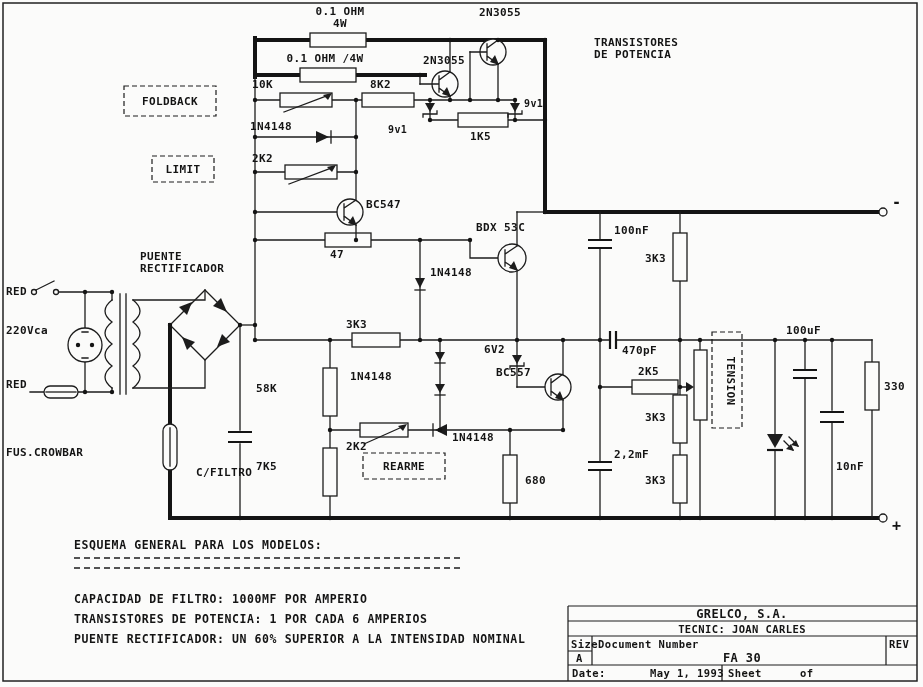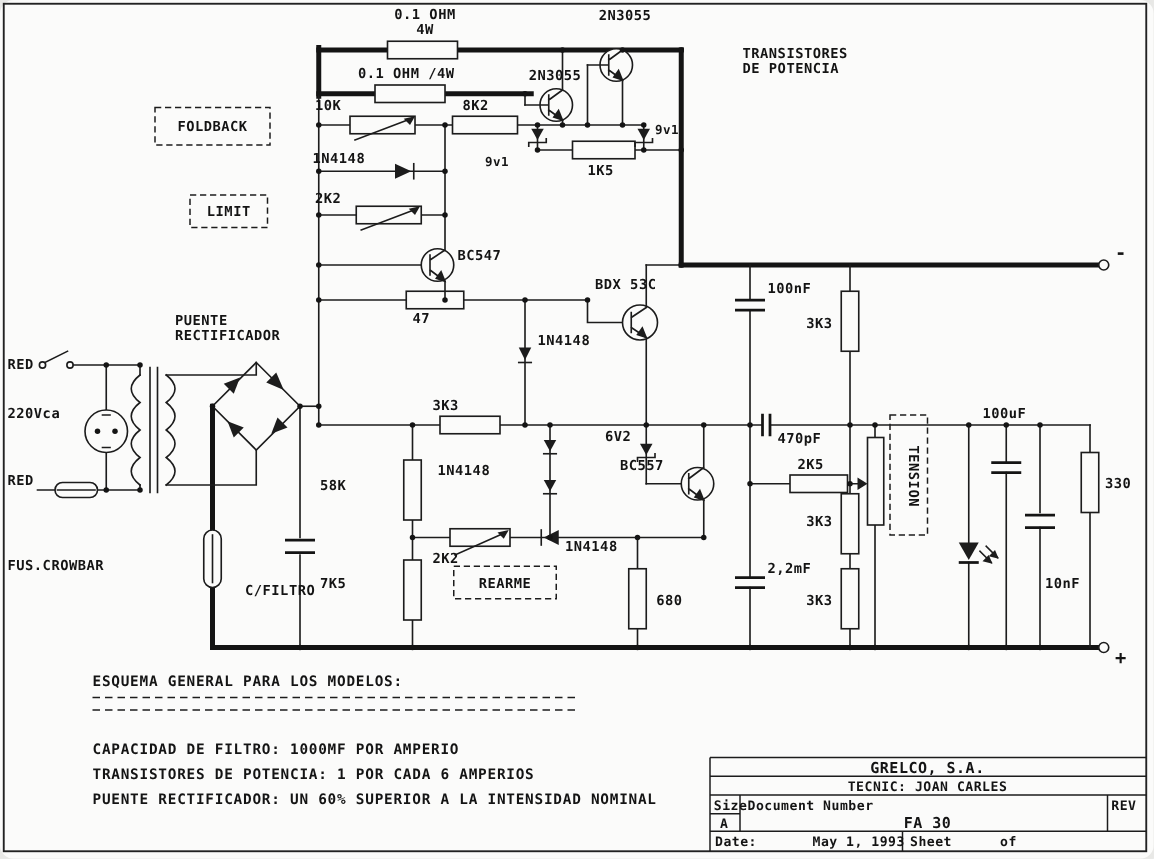--- a/index.html
+++ b/index.html
@@ -1,17 +1,17 @@
 <!DOCTYPE html>
 <html><head>
 <meta charset="utf-8">
 <style>
   html,body{margin:0;padding:0;background:#e8e8e6;}
   .page{position:relative;width:923px;height:687px;background:#fbfbfa;margin:0 auto;
-        font-family:"DejaVu Sans Mono","Liberation Mono",monospace;border-radius:11px;}
+        font-family:"DejaVu Sans Mono","Liberation Mono",monospace;}
   svg{display:block}
   .wire{stroke:#1c1c1c;stroke-width:1.3;fill:none;stroke-linecap:square}
   .thick{stroke:#141414;stroke-width:4;fill:none;stroke-linecap:square}
   .sym{stroke:#1c1c1c;stroke-width:1.3;fill:#fbfbfa}
   .plate{stroke:#141414;stroke-width:2.2;fill:none;stroke-linecap:butt}
   .dio{fill:#1c1c1c;stroke:none}
   .dot{fill:#141414;stroke:none}
   .dashedbox{fill:none;stroke:#1c1c1c;stroke-width:1.2;stroke-dasharray:5 3}
   .rule{stroke:#1c1c1c;stroke-width:1.2;fill:none}
   .dashrule{stroke:#1c1c1c;stroke-width:1.3;stroke-dasharray:6 4;fill:none}

